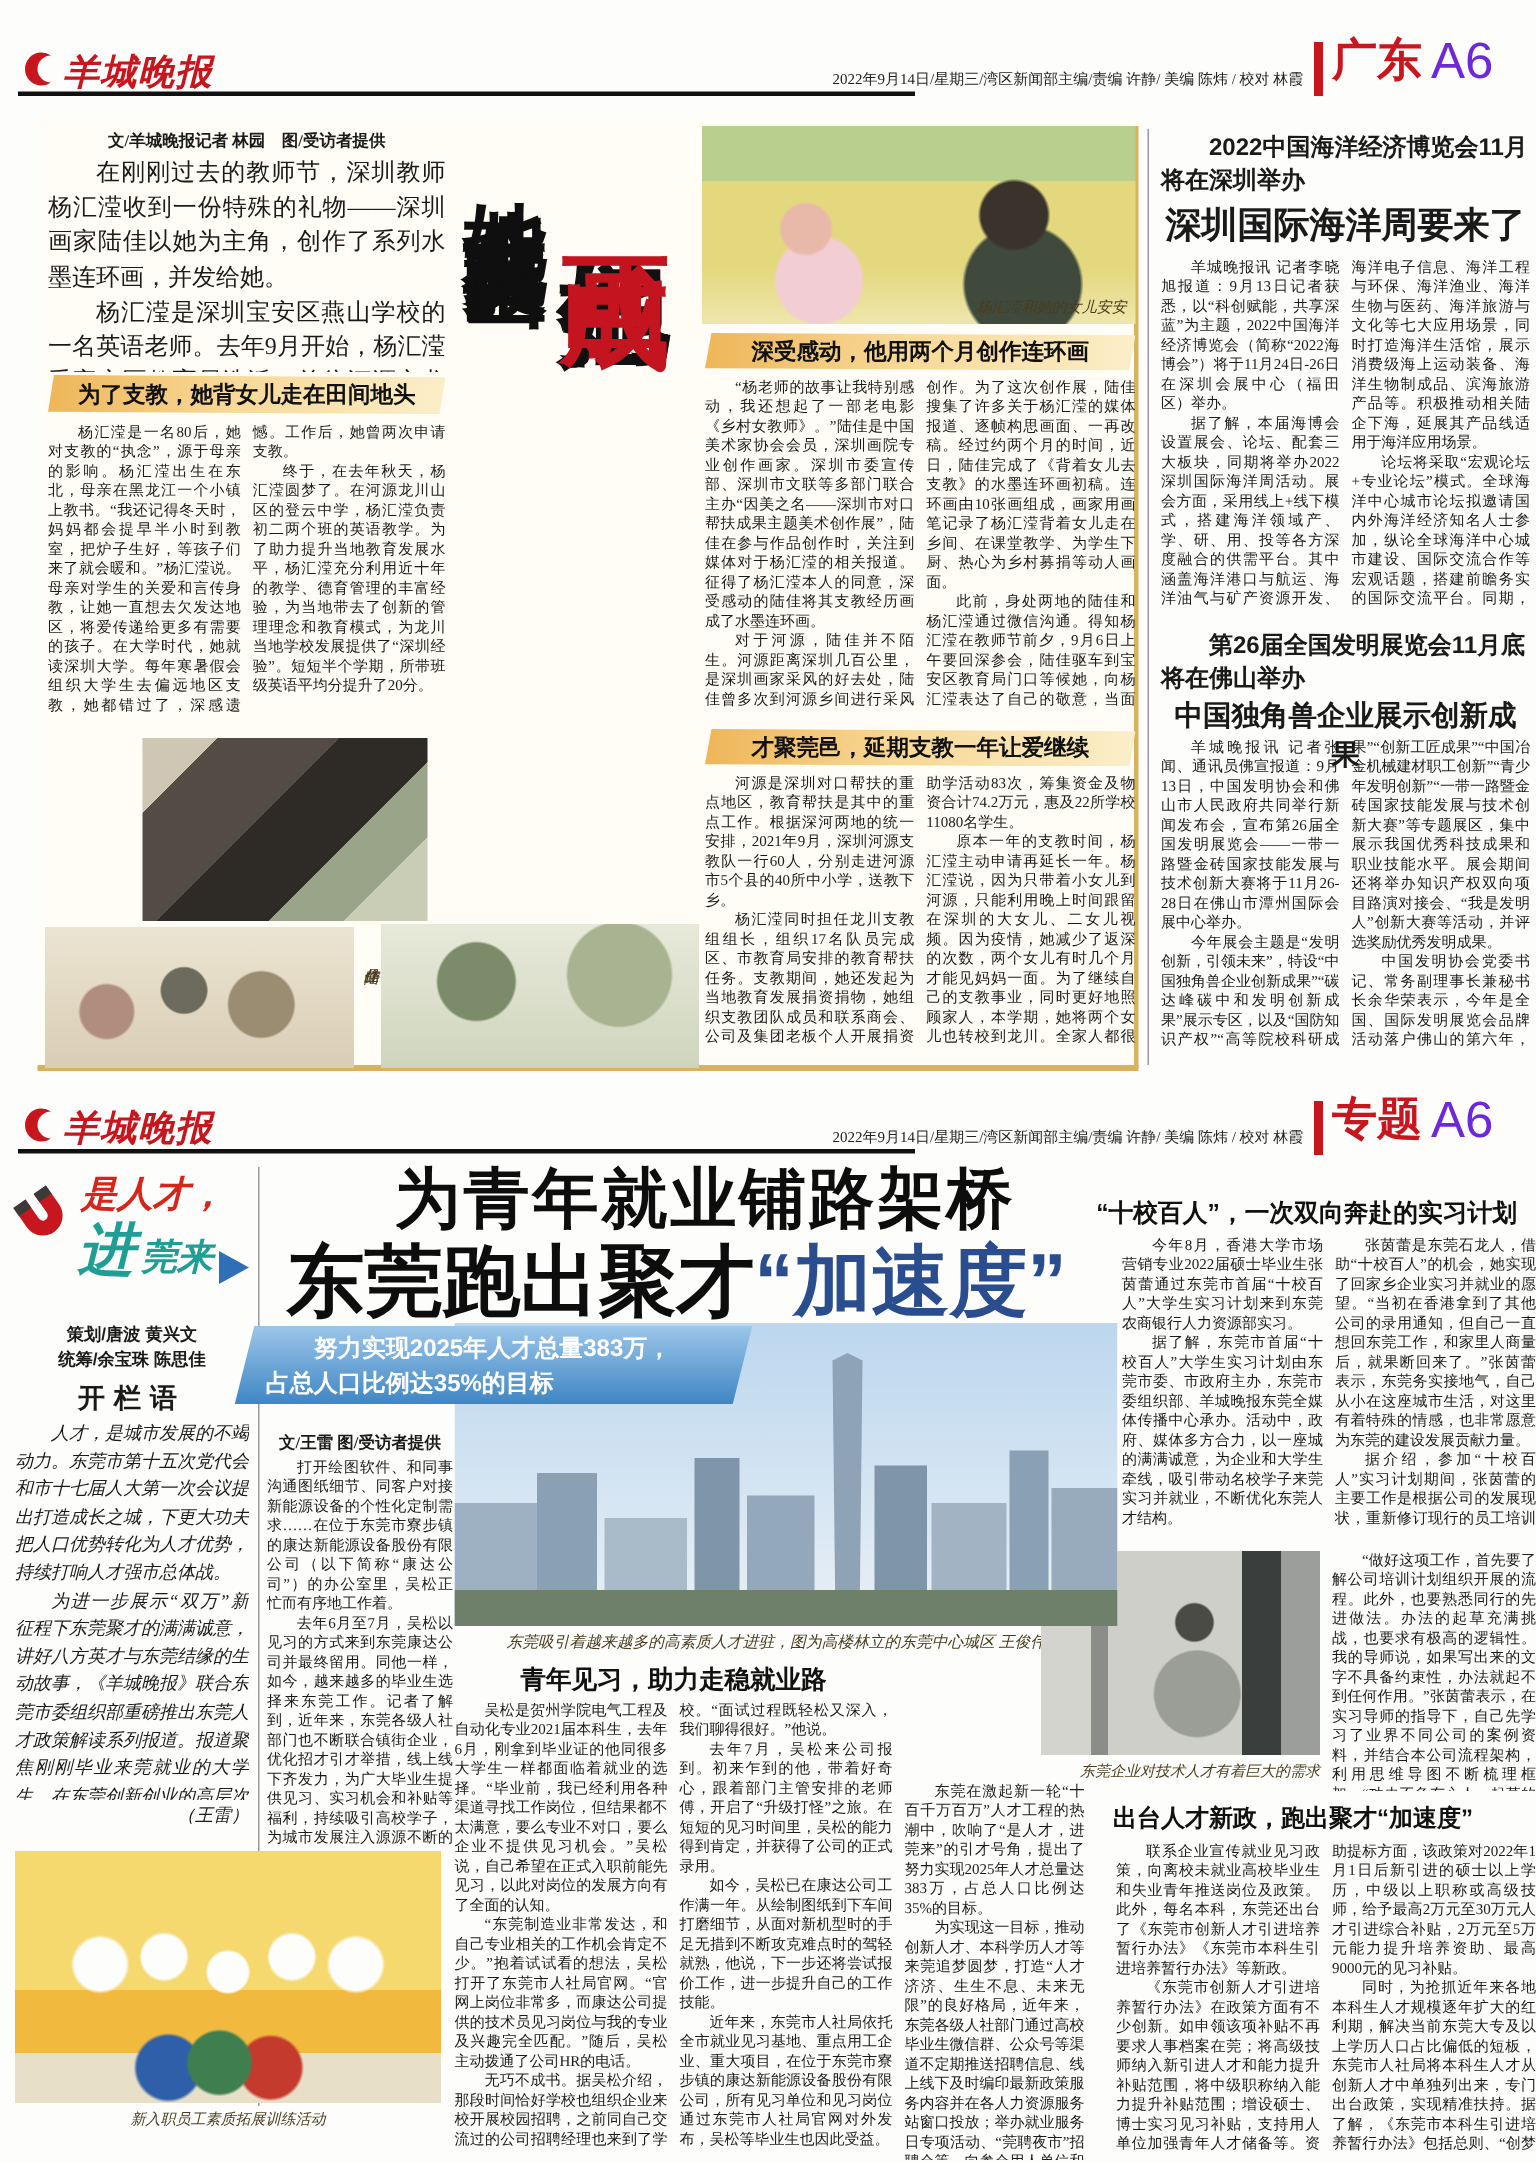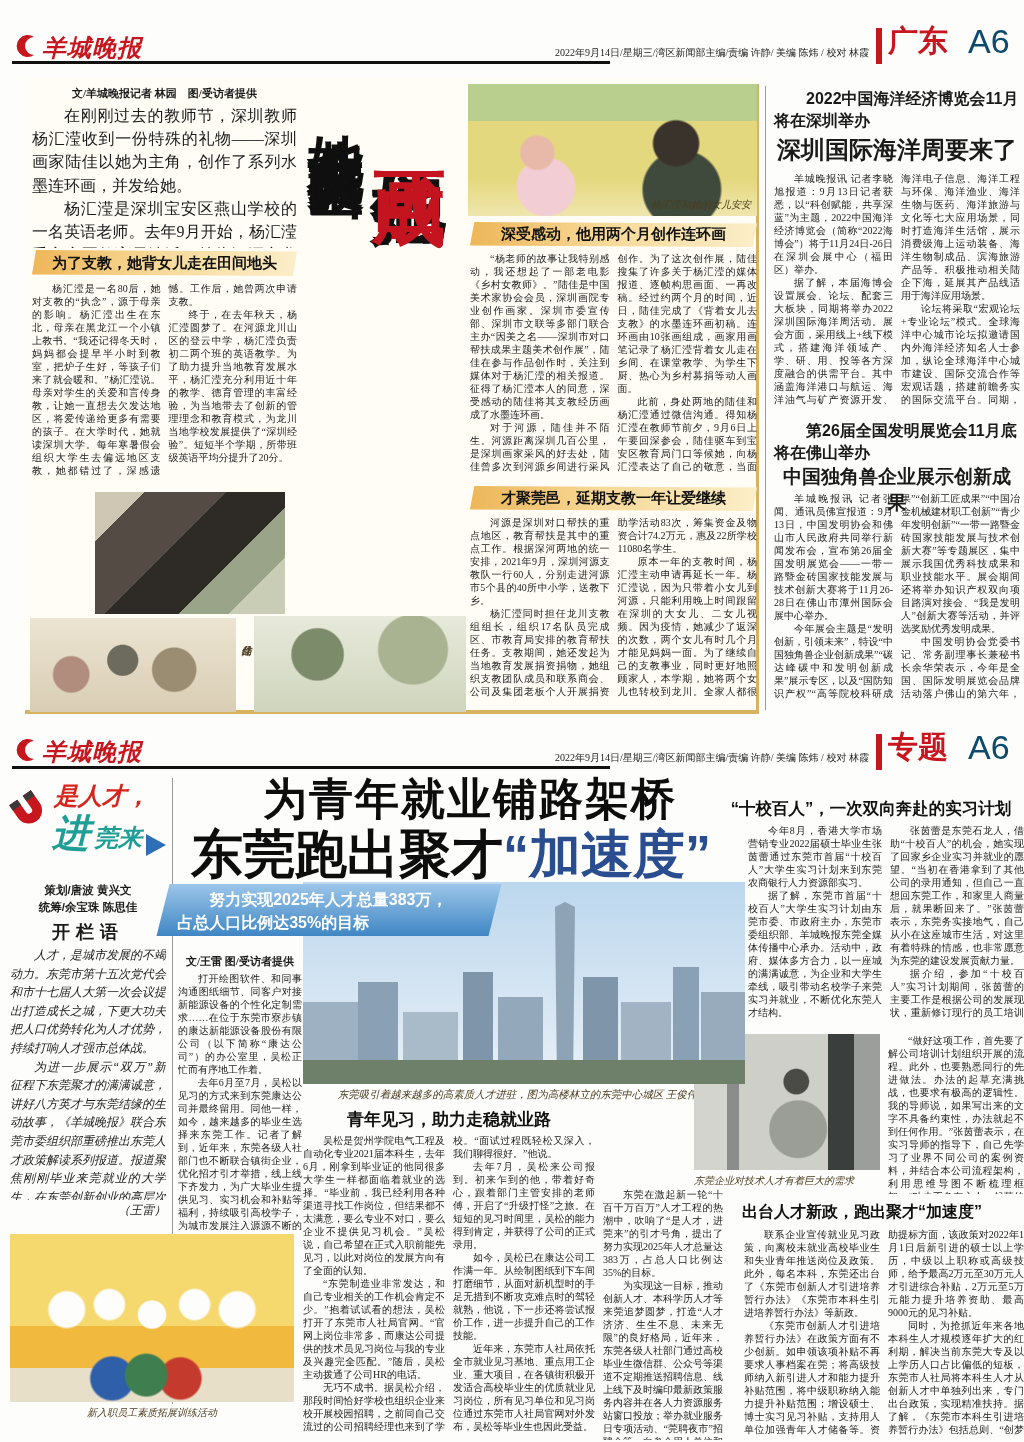--- a/index.html
+++ b/index.html
@@ -8,21 +8,21 @@
   .abs{position:absolute;}
   .sans{font-family:"Liberation Sans","DejaVu Sans",sans-serif;}
   
   .masthead{display:flex;align-items:center;gap:4px;}
   .masthead-txt{font-size:24px;font-weight:bold;font-style:italic;color:#c8161e;letter-spacing:1px;}
   .rule{background:#111;height:3px;}
   .dateline{font-size:10px;color:#222;text-align:left;letter-spacing:0;}
   .secblock{display:flex;align-items:flex-start;}
   .secbar{width:6px;height:36px;background:#c8161e;margin-right:6px;margin-top:4px;}
   .secname{font-size:30px;font-weight:900;color:#c8161e;line-height:1.1;}
-  .secpage{font-size:34px;color:#0c4a6e;font-family:"Liberation Sans",sans-serif;margin-left:20px;line-height:1;}
+  .secpage{font-size:34px;color:#6d28d9;font-family:"Liberation Sans",sans-serif;margin-left:6px;line-height:1;}
   
   .bodytxt{font-size:10px;line-height:1.3;text-align:justify;color:#1a1a1a;overflow:hidden;}
   .bodytxt p{margin:0;text-indent:2em;}
   .cols2{column-count:2;column-gap:8px;}
   .byline{font-weight:bold;text-align:center;font-size:11px;font-family:Liberation Serif, serif;}
   .goldhead{background:linear-gradient(92deg,#eeb658,#f7d896 45%,#fbeec9);
             font-weight:900;text-align:center;color:#111;
             font-family:Liberation Mono, monospace;
             display:flex;align-items:center;justify-content:center;
             clip-path:polygon(1.5% 0,100% 6%,98.5% 100%,0 94%);}
@@ -204,38 +204,38 @@
         <p>去年6月至7月，吴松以见习的方式来到东莞康达公司并最终留用。同他一样，如今，越来越多的毕业生选择来东莞工作。记者了解到，近年来，东莞各级人社部门也不断联合镇街企业，优化招才引才举措，线上线下齐发力，为广大毕业生提供见习、实习机会和补贴等福利，持续吸引高校学子，为城市发展注入源源不断的新鲜血液。</p>
       </div>
 
     <div class="abs subheadp2" style="left:303px;top:386px;width:292px;font-size:17px;">青年见习，助力走稳就业路</div>
     <div class="abs bodytxt cols2" style="left:303px;top:412px;width:292px;height:306px;">
         <p>吴松是贺州学院电气工程及自动化专业2021届本科生，去年6月，刚拿到毕业证的他同很多大学生一样都面临着就业的选择。“毕业前，我已经利用各种渠道寻找工作岗位，但结果都不太满意，要么专业不对口，要么企业不提供见习机会。”吴松说，自己希望在正式入职前能先见习，以此对岗位的发展方向有了全面的认知。</p>
         <p>“东莞制造业非常发达，和自己专业相关的工作机会肯定不少。”抱着试试看的想法，吴松打开了东莞市人社局官网。“官网上岗位非常多，而康达公司提供的技术员见习岗位与我的专业及兴趣完全匹配。”随后，吴松主动拨通了公司HR的电话。</p>
         <p>无巧不成书。据吴松介绍，那段时间恰好学校也组织企业来校开展校园招聘，之前同自己交流过的公司招聘经理也来到了学校。“面试过程既轻松又深入，我们聊得很好。”他说。</p>
         <p>去年7月，吴松来公司报到。初来乍到的他，带着好奇心，跟着部门主管安排的老师傅，开启了“升级打怪”之旅。在短短的见习时间里，吴松的能力得到肯定，并获得了公司的正式录用。</p>
         <p>如今，吴松已在康达公司工作满一年。从绘制图纸到下车间打磨细节，从面对新机型时的手足无措到不断攻克难点时的驾轻就熟，他说，下一步还将尝试报价工作，进一步提升自己的工作技能。</p>
-        <p>近年来，东莞市人社局依托全市就业见习基地、重点用工企业、重大项目，在各镇街积极开发适合高校毕业生的优质就业见习岗位，所有见习单位和见习岗位通过东莞市人社局官网对外发布，吴松等毕业生也因此受益。</p>
+        <p>近年来，东莞市人社局依托全市就业见习基地、重点用工企业、重大项目，在位于东莞市寮步镇的康达新能源设备股份有限公司，所有见习单位和见习岗位通过东莞市人社局官网对外发布，吴松等毕业生也因此受益。</p>
       </div>
 
     <div class="abs bodytxt" style="left:603px;top:466px;width:120px;height:252px;">
         <p>东莞在激起新一轮“十百千万百万”人才工程的热潮中，吹响了“是人才，进莞来”的引才号角，提出了努力实现2025年人才总量达383万，占总人口比例达35%的目标。</p>
         <p>为实现这一目标，推动创新人才、本科学历人才等来莞追梦圆梦，打造“人才济济、生生不息、未来无限”的良好格局，近年来，东莞各级人社部门通过高校毕业生微信群、公众号等渠道不定期推送招聘信息、线上线下及时编印最新政策服务内容并在各人力资源服务站窗口投放；举办就业服务日专项活动、“莞聘夜市”招聘会等，向参会用人单位和求职者重点宣传。同时，收集各见习用人单位联系电话，“点对点”</p>
       </div>
 
     <div class="abs subheadp2" style="left:718px;top:76px;width:306px;font-size:16.5px;">“十校百人”，一次双向奔赴的实习计划</div>
     <div class="abs bodytxt cols2" style="left:748px;top:102px;width:276px;height:206px;">
         <p>今年8月，香港大学市场营销专业2022届硕士毕业生张茵蕾通过东莞市首届“十校百人”大学生实习计划来到东莞农商银行人力资源部实习。</p>
         <p>据了解，东莞市首届“十校百人”大学生实习计划由东莞市委、市政府主办，东莞市委组织部、羊城晚报东莞全媒体传播中心承办。活动中，政府、媒体多方合力，以一座城的满满诚意，为企业和大学生牵线，吸引带动名校学子来莞实习并就业，不断优化东莞人才结构。</p>
         <p>张茵蕾是东莞石龙人，借助“十校百人”的机会，她实现了回家乡企业实习并就业的愿望。“当初在香港拿到了其他公司的录用通知，但自己一直想回东莞工作，和家里人商量后，就果断回来了。”张茵蕾表示，东莞务实接地气，自己从小在这座城市生活，对这里有着特殊的情感，也非常愿意为东莞的建设发展贡献力量。</p>
         <p>据介绍，参加“十校百人”实习计划期间，张茵蕾的主要工作是根据公司的发展现状，重新修订现行的员工培训管理办法。“公司现有的培训管理办法是2019年修订的，近两年公司组织架构和战略规划也发生了调整和变化，所以需要重新修订一些细节，以适应新形势下的发展需要。”张茵蕾说，由于之前未接触过人力相关专业知识，接到任务后，自己一开始很紧张。</p>
       </div>
 
     <div class="ph" style="left:694px;top:312px;width:186px;height:136px;background:radial-gradient(circle at 55% 35%,#4a4a46 0 9%,transparent 10%),radial-gradient(circle at 56% 70%,#9b9e97 0 20%,transparent 21%),linear-gradient(90deg,#d4d4cf 0 18%,#8a8d8a 18% 24%,#cfcfc9 24% 72%,#3a3f3e 72% 86%,#9b9e9b 86%);"></div>
-    <div class="abs cap" style="left:694px;top:452px;width:186px;text-align:left;">东莞企业对技术人才有着巨大的需求</div>
+    <div class="abs cap" style="left:694px;top:452px;width:186px;text-align:right;">东莞企业对技术人才有着巨大的需求</div>
 
     <div class="abs bodytxt" style="left:888px;top:312px;width:136px;height:160px;">
         <p>“做好这项工作，首先要了解公司培训计划组织开展的流程。此外，也要熟悉同行的先进做法。办法的起草充满挑战，也要求有极高的逻辑性。我的导师说，如果写出来的文字不具备约束性，办法就起不到任何作用。”张茵蕾表示，在实习导师的指导下，自己先学习了业界不同公司的案例资料，并结合本公司流程架构，利用思维导图不断梳理框架。“功夫不负有心人，起草的员工培训管理办法初稿最终得到了导师的认可。”她说。</p>
       </div>
 
     <div class="abs subheadp2" style="left:700px;top:480px;width:324px;font-size:16px;">出台人才新政，跑出聚才“加速度”</div>
     <div class="abs bodytxt cols2" style="left:744px;top:506px;width:280px;height:212px;">
         <p>联系企业宣传就业见习政策，向离校未就业高校毕业生和失业青年推送岗位及政策。此外，每名本科，东莞还出台了《东莞市创新人才引进培养暂行办法》《东莞市本科生引进培养暂行办法》等新政。</p>
         <p>《东莞市创新人才引进培养暂行办法》在政策方面有不少创新。如申领该项补贴不再要求人事档案在莞；将高级技师纳入新引进人才和能力提升补贴范围，将中级职称纳入能力提升补贴范围；增设硕士、博士实习见习补贴，支持用人单位加强青年人才储备等。资助提标方面，该政策对2022年1月1日后新引进的硕士以上学历，中级以上职称或高级技师，给予最高2万元至30万元人才引进综合补贴，2万元至5万元能力提升培养资助、最高9000元的见习补贴。</p>
         <p>同时，为抢抓近年来各地本科生人才规模逐年扩大的红利期，解决当前东莞大专及以上学历人口占比偏低的短板，东莞市人社局将本科生人才从创新人才中单独列出来，专门出台政策，实现精准扶持。据了解，《东莞市本科生引进培养暂行办法》包括总则、“创梦东莞”计划、“莞能提升”计划、“莞训”计划、“才聚莞邑”计划等七方面。其中，在资助标准方面，每名本科、初级职称或技师人才可获得最高1.6万元补贴资助，包括1万元人才引进综合补贴、3000元能力提升培养资助和最高3000元见习补贴。</p>

